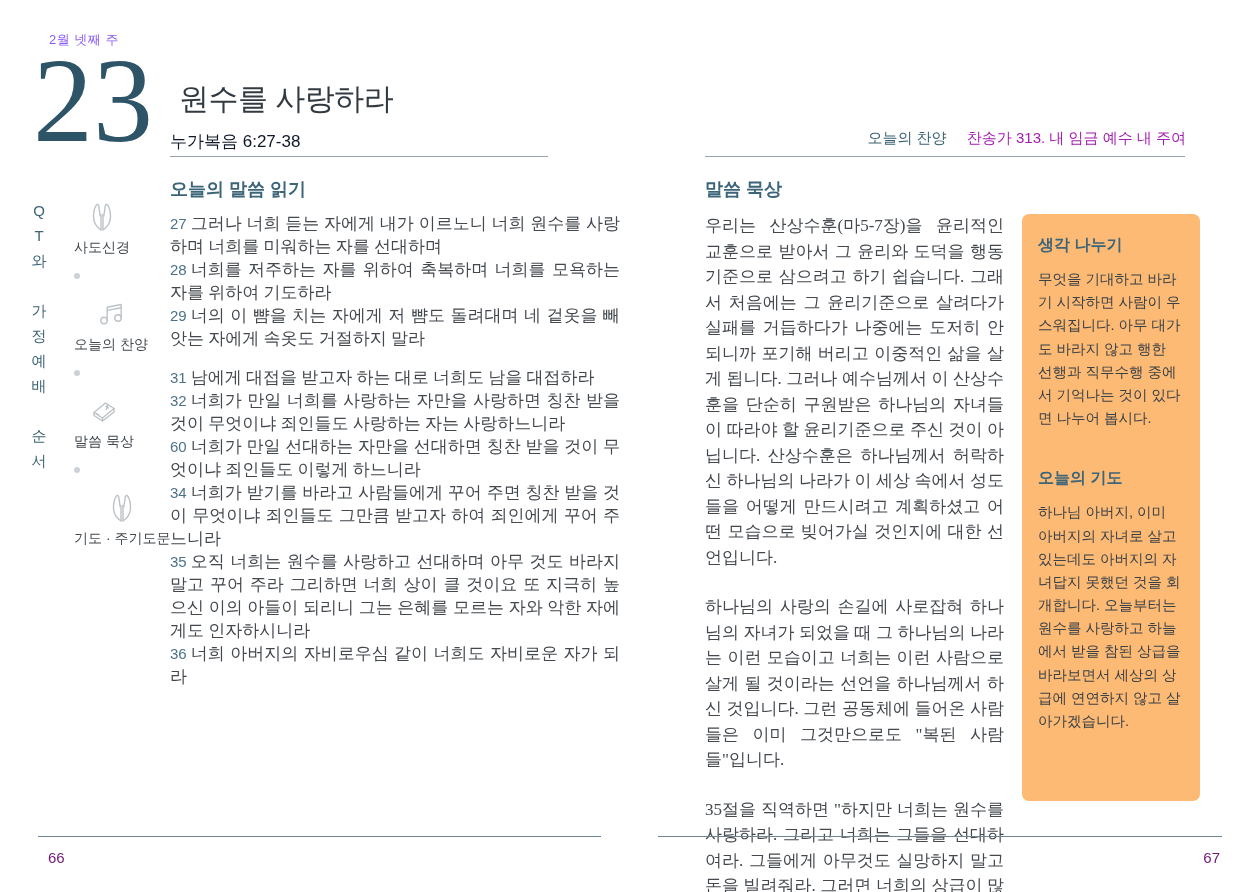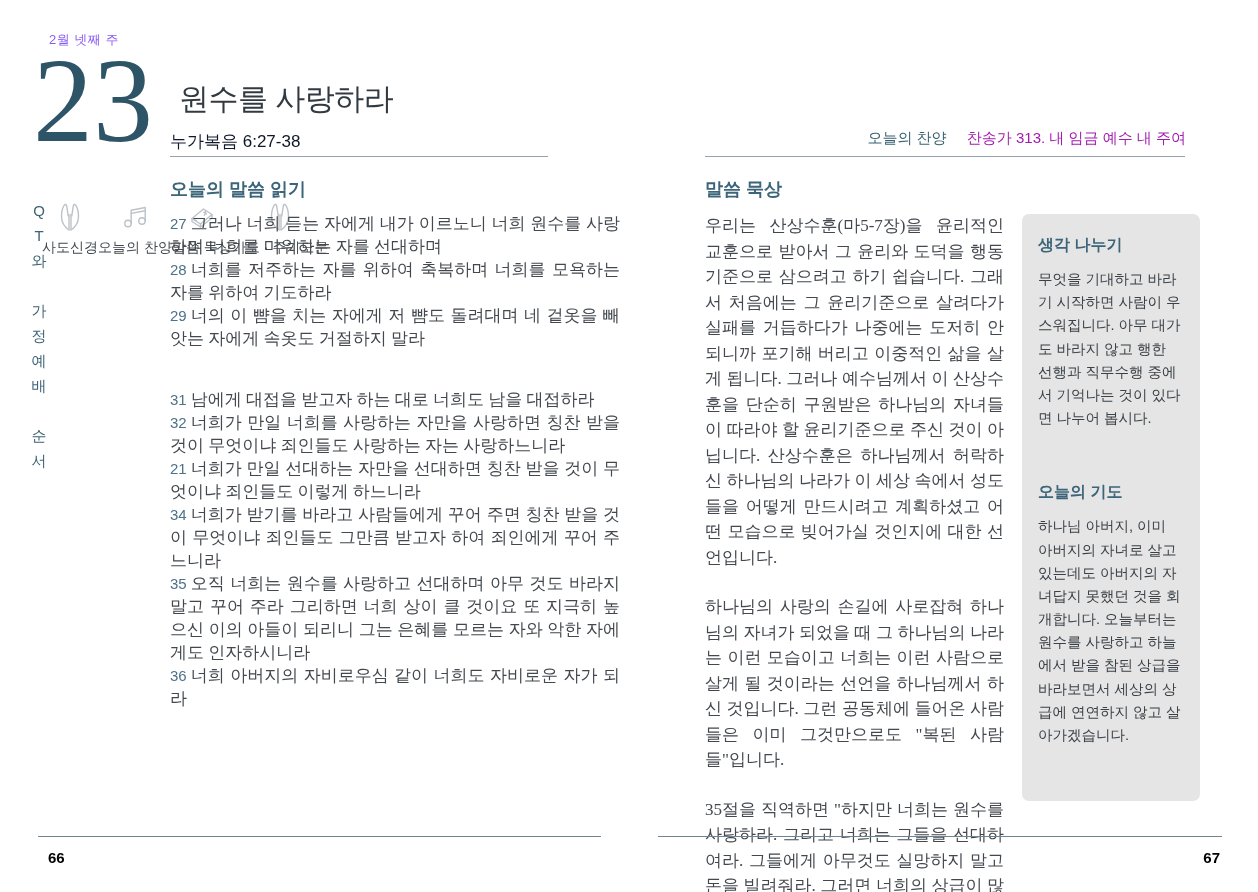--- a/index.html
+++ b/index.html
@@ -23,52 +23,52 @@
   .praise-label { color:#3a6274; margin-right:16px; }
   .praise-value { color:#a21caf; }
   .rule { position:absolute; height:1px; background:#96a3ac; }
   .rule-left  { left:170px; top:156px; width:378px; }
   .rule-right { left:705px; top:156px; width:480px; }
   
   .vertical-label { position:absolute; left:28px; top:198px; width:22px; text-align:center;
     font-size:15px; color:#3d6374; }
   .vertical-label div { line-height:25px; }
   .vertical-label .vspacer { height:25px; }
-  .order-list { position:absolute; left:42px; top:198px; width:108px;
-    display:flex; flex-direction:row; align-items:flex-start; }
+  .order-list { position:absolute; left:74px; top:198px; width:108px;
+    display:flex; flex-direction:column; align-items:flex-start; }
   .order-item { display:flex; flex-direction:column; align-items:center; }
   .order-item svg { width:36px; height:36px; stroke:#bcc3c8; fill:none;
     stroke-width:1.4; stroke-linecap:round; stroke-linejoin:round; }
   .order-item .order-label { margin-top:5px; font-size:14px; color:#41484e; white-space:nowrap; }
   .order-dot { width:6px; height:6px; border-radius:50%; background:#ccd1d5; margin:16px 0; }
   
   .reading-col { position:absolute; left:170px; top:177px; width:450px; }
   .col-heading { font-size:18px; font-weight:600; color:#3c657a; }
   .reading-col .col-heading { margin-bottom:11px; }
   .verse { font-family:"Liberation Serif", serif; font-size:17px; line-height:23px;
     color:#43484e; text-align:justify; }
-  .verse.gap { margin-top:38px; }
+  .verse.gap { margin-top:16px; }
   .vnum { font-family:"Liberation Sans", sans-serif; font-size:15px; color:#4d7389; margin-right:4px; }
   
   .meditation-col { position:absolute; left:705px; top:177px; width:299px; }
   .meditation-col .col-heading { margin-bottom:12px; }
   .med-para { font-family:"Liberation Serif", serif; font-size:17px; line-height:25.5px;
     color:#43484e; text-align:justify; }
   .med-para + .med-para { margin-top:24px; }
   
   .share-box { position:absolute; left:1022px; top:214px; width:178px; height:587px;
-    background:#e5e5e5; border-radius:7px; padding:21px 16px; }
+    background:#fdba74; border-radius:7px; padding:21px 16px; }
   .box-heading { font-size:16px; font-weight:600; color:#3c657a; margin-bottom:12px; }
-  .box-heading.second { margin-top:52px; }
+  .box-heading.second { margin-top:38px; }
   .box-body { font-size:14.5px; line-height:1.6; color:#3a4147; }
   
   .footer-rule { position:absolute; top:836px; height:1px; background:#6f8490; }
   .footer-rule-left  { left:38px;  width:563px; }
   .footer-rule-right { left:658px; width:564px; }
-  .page-number { position:absolute; top:849px; font-size:15px; color:#000000;font-weight:bold; }
+  .page-number { position:absolute; top:849px; font-size:15px; color:#701a75; }
   .page-number-left  { left:48px; }
   .page-number-right { right:38px; }
 </style>
 </head>
 <body>
 
 <div class="spread">
 
   <div class="week-label">2월 넷째 주</div>
   <div class="day-number">23</div>
@@ -141,21 +141,21 @@
     </div>
   </div>
 
   <div class="reading-col">
     <div class="col-heading">오늘의 말씀 읽기</div>
     <p class="verse"><span class="vnum">27</span><span>그러나 너희 듣는 자에게 내가 이르노니 너희 원수를 사랑하며 너희를 미워하는 자를 선대하며</span></p>
     <p class="verse"><span class="vnum">28</span><span>너희를 저주하는 자를 위하여 축복하며 너희를 모욕하는 자를 위하여 기도하라</span></p>
     <p class="verse"><span class="vnum">29</span><span>너의 이 뺨을 치는 자에게 저 뺨도 돌려대며 네 겉옷을 빼앗는 자에게 속옷도 거절하지 말라</span></p>
     <p class="verse gap"><span class="vnum">31</span><span>남에게 대접을 받고자 하는 대로 너희도 남을 대접하라</span></p>
     <p class="verse"><span class="vnum">32</span><span>너희가 만일 너희를 사랑하는 자만을 사랑하면 칭찬 받을 것이 무엇이냐 죄인들도 사랑하는 자는 사랑하느니라</span></p>
-    <p class="verse"><span class="vnum">21</span><span>너희가 만일 선대하는 자만을 선대하면 칭찬 받을 것이 무엇이냐 죄인들도 이렇게 하느니라</span></p>
+    <p class="verse"><span class="vnum">60</span><span>너희가 만일 선대하는 자만을 선대하면 칭찬 받을 것이 무엇이냐 죄인들도 이렇게 하느니라</span></p>
     <p class="verse"><span class="vnum">34</span><span>너희가 받기를 바라고 사람들에게 꾸어 주면 칭찬 받을 것이 무엇이냐 죄인들도 그만큼 받고자 하여 죄인에게 꾸어 주느니라</span></p>
     <p class="verse"><span class="vnum">35</span><span>오직 너희는 원수를 사랑하고 선대하며 아무 것도 바라지 말고 꾸어 주라 그리하면 너희 상이 클 것이요 또 지극히 높으신 이의 아들이 되리니 그는 은혜를 모르는 자와 악한 자에게도 인자하시니라</span></p>
     <p class="verse"><span class="vnum">36</span><span>너희 아버지의 자비로우심 같이 너희도 자비로운 자가 되라</span></p>
   </div>
 
   <div class="meditation-col">
     <div class="col-heading">말씀 묵상</div>
     <p class="med-para">우리는 산상수훈(마5-7장)을 윤리적인 교훈으로 받아서 그 윤리와 도덕을 행동기준으로 삼으려고 하기 쉽습니다. 그래서 처음에는 그 윤리기준으로 살려다가 실패를 거듭하다가 나중에는 도저히 안 되니까 포기해 버리고 이중적인 삶을 살게 됩니다. 그러나 예수님께서 이 산상수훈을 단순히 구원받은 하나님의 자녀들이 따라야 할 윤리기준으로 주신 것이 아닙니다. 산상수훈은 하나님께서 허락하신 하나님의 나라가 이 세상 속에서 성도들을 어떻게 만드시려고 계획하셨고 어떤 모습으로 빚어가실 것인지에 대한 선언입니다.</p>
     <p class="med-para">하나님의 사랑의 손길에 사로잡혀 하나님의 자녀가 되었을 때 그 하나님의 나라는 이런 모습이고 너희는 이런 사람으로 살게 될 것이라는 선언을 하나님께서 하신 것입니다. 그런 공동체에 들어온 사람들은 이미 그것만으로도 "복된 사람들"입니다.</p>
     <p class="med-para">35절을 직역하면 "하지만 너희는 원수를 사랑하라. 그리고 너희는 그들을 선대하여라. 그들에게 아무것도 실망하지 말고 돈을 빌려줘라. 그러면 너희의 상급이 많을 것이다. 그리고 너희는 지극히 높으신 분의 아들들이 될 것이다. 왜냐하면 그는 은혜를 모르는 자들과 악한 자들에게 자비로우신 분이기 때문이다."입니다. 우</p>

